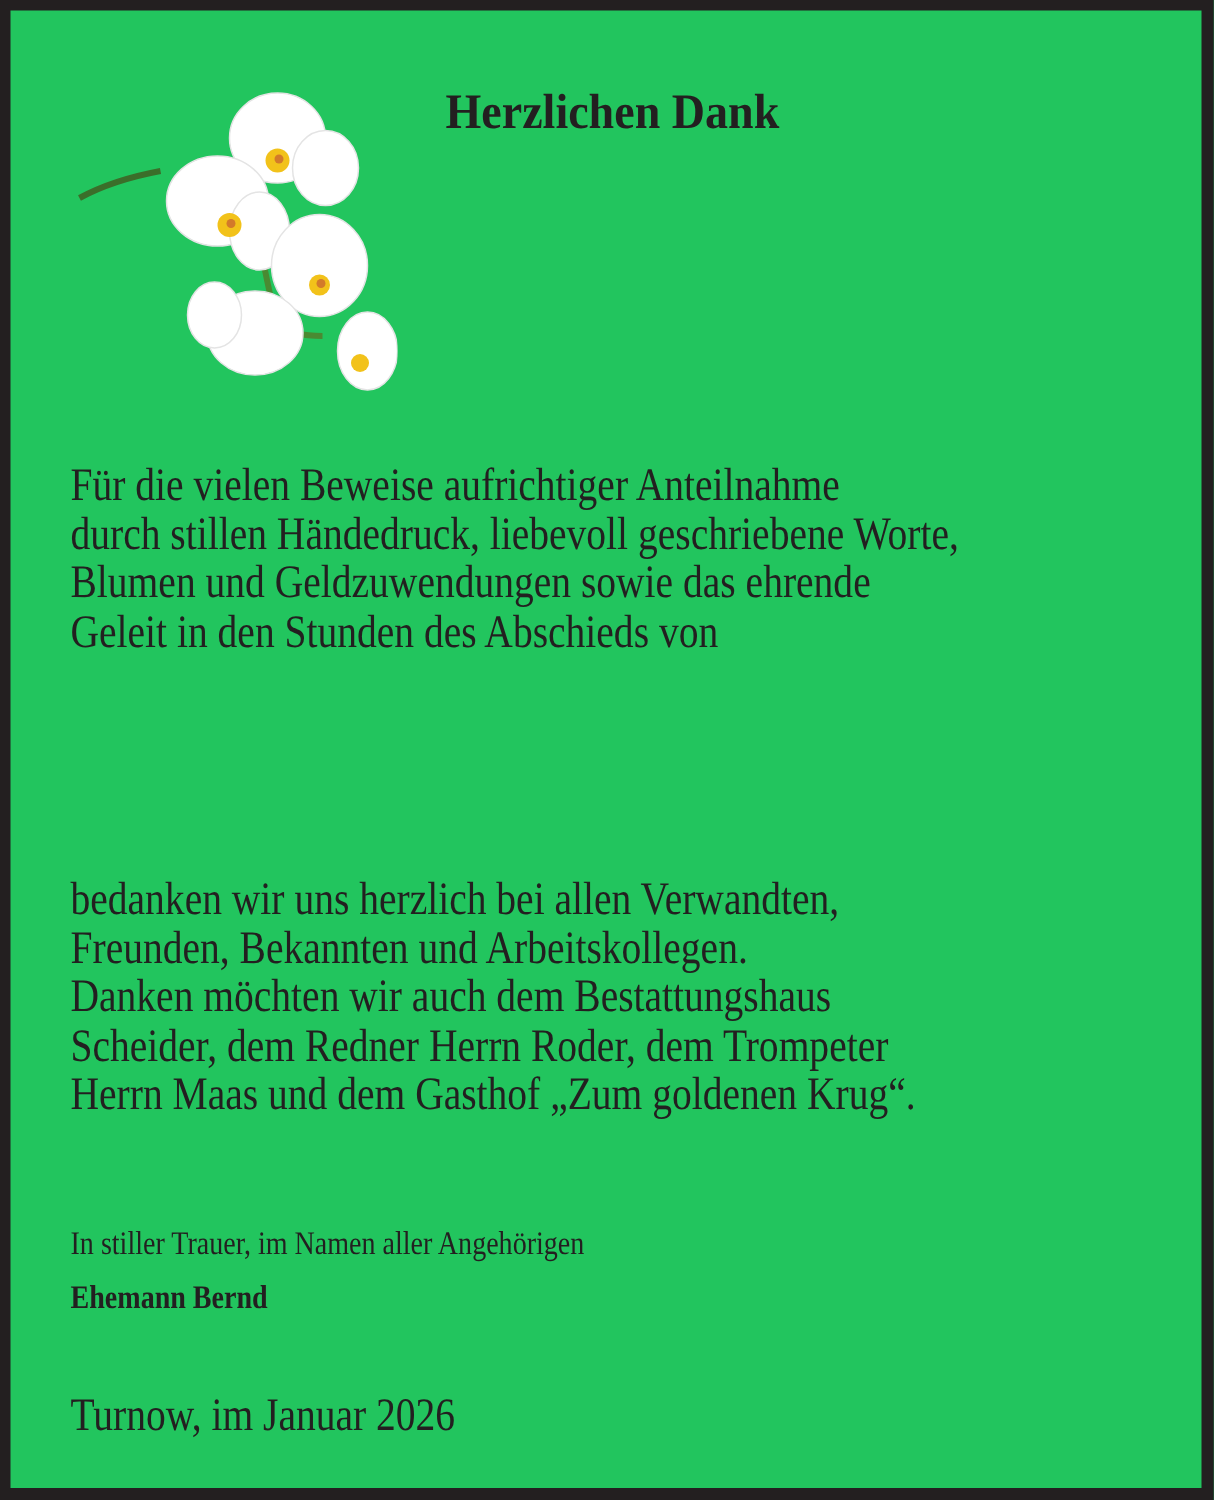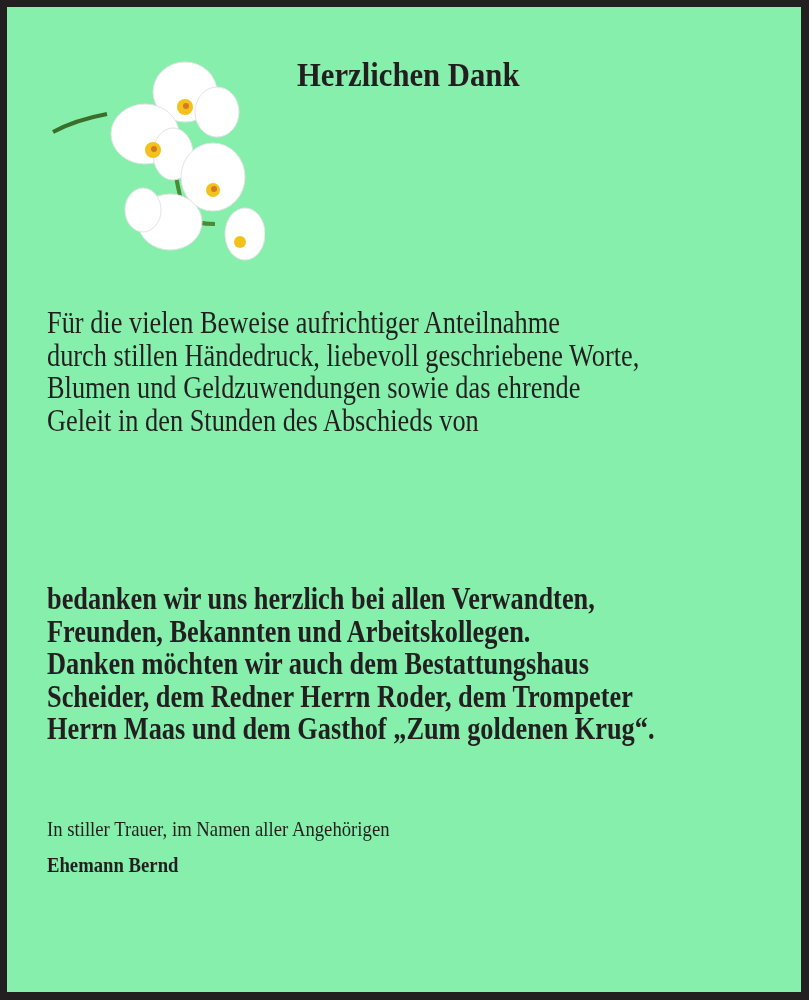--- a/index.html
+++ b/index.html
@@ -1,19 +1,19 @@
 <!DOCTYPE html>
 <html><head>
 <meta charset="utf-8">
 <style>
   html, body { margin: 0; padding: 0; background: #231f20; }
   body { width: 809px; height: 1000px; position: relative; overflow: hidden; }
   .frame {
     position: absolute; left: 7px; top: 7px; width: 794px; height: 985px;
-    background: #86efac;
+    background: #22c55e;
   }
   .serif { font-family: "Liberation Serif", "DejaVu Serif", serif; color: #231f20; }
   .cond { display: inline-block; transform-origin: left top; white-space: nowrap; }
   .orchid { position: absolute; left: 38px; top: 45px; width: 220px; height: 210px; }
   .title {
     position: absolute; left: 290px; top: 49px;
     font-size: 33px; font-weight: bold; line-height: 38px;
   }
   .title .cond { transform: scaleX(0.93); }
   .poem {
@@ -26,21 +26,21 @@
     font-size: 31px; line-height: 32.5px;
   }
   .para1 .cond, .para2 .cond, .closing .cond, .place .cond { transform: scaleX(0.85); display: block; }
   .name {
     position: absolute; left: 40px; top: 474px;
     font-size: 70px; font-weight: bold; line-height: 80px;
   }
   .name .cond { transform: scaleX(0.92); }
   .para2 {
     position: absolute; left: 40px; top: 576px;
-    font-size: 31px; line-height: 32.5px; font-weight: bold;
+    font-size: 31px; line-height: 32.5px;
   }
   .closing {
     position: absolute; left: 40px; top: 804px;
     font-size: 22px; line-height: 36px;
   }
   .closing .bold { font-weight: bold; }
   .place {
     position: absolute; left: 40px; top: 919px;
     font-size: 31px; line-height: 34px;
   }
@@ -95,14 +95,17 @@
     <span class="cond">Danken möchten wir auch dem Bestattungshaus</span>
     <span class="cond">Scheider, dem Redner Herrn Roder, dem Trompeter</span>
     <span class="cond">Herrn Maas und dem Gasthof „Zum goldenen Krug“.</span>
   </div>
 
   <div class="closing serif">
     <span class="cond">In stiller Trauer, im Namen aller Angehörigen</span>
     <span class="cond bold">Ehemann Bernd</span>
   </div>
 
+  <div class="place serif">
+    <span class="cond">Turnow, im Januar 2026</span>
+  </div>
 
 </div>
 
 </body></html>

